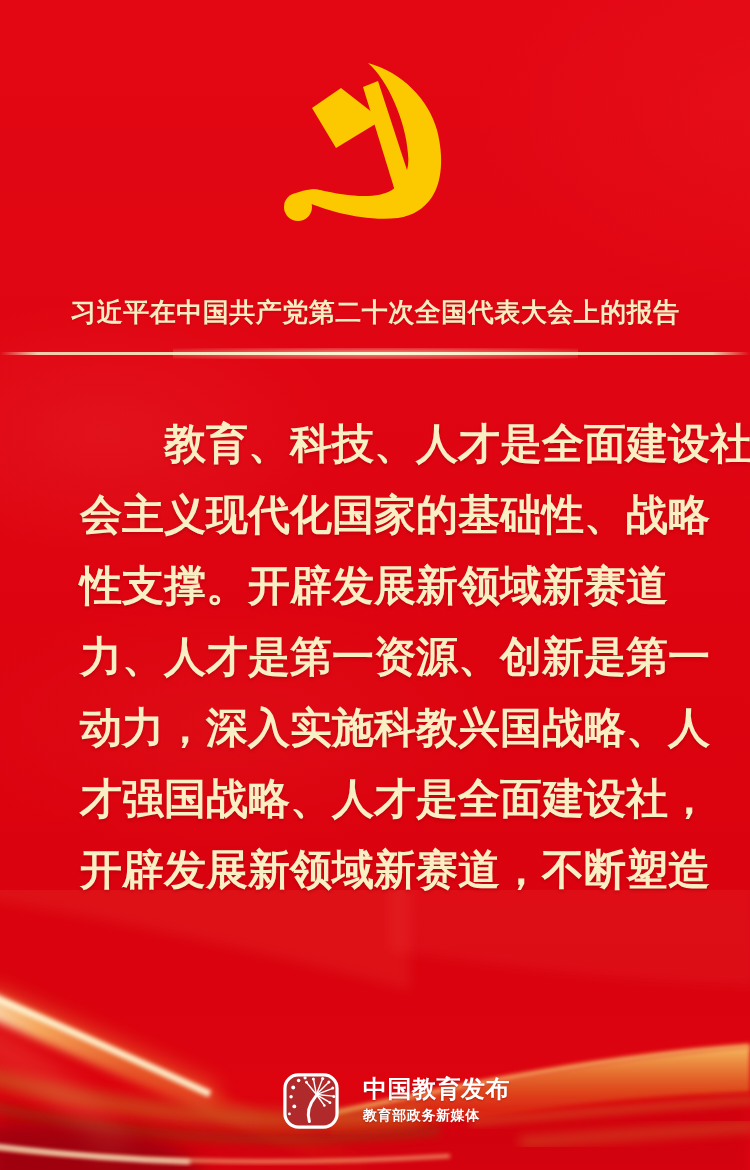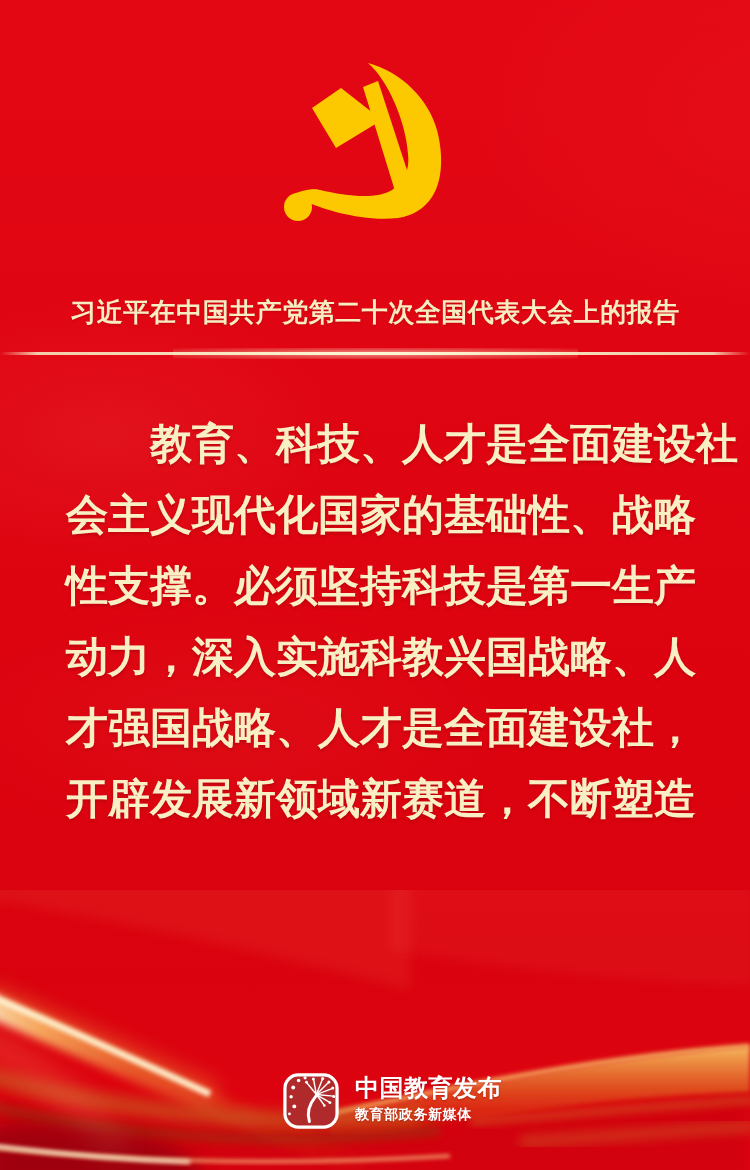--- a/index.html
+++ b/index.html
@@ -23,33 +23,33 @@
     text-shadow:0 1px 2px rgba(140,0,0,.35);
   }
 
   .divider{position:absolute;left:0;top:352px;width:750px;height:3px;
     background:linear-gradient(90deg,rgba(247,238,196,0) 0%,rgba(247,238,196,.85) 5%,rgba(247,238,196,.95) 30%,#fbf4d2 50%,rgba(247,238,196,.95) 70%,rgba(247,238,196,.85) 95%,rgba(247,238,196,0) 100%);
   }
   .divider::before{content:"";position:absolute;left:23%;right:23%;top:-4px;height:11px;
     background:radial-gradient(ellipse 100% 100% at 50% 50%,rgba(255,249,214,.55),rgba(255,249,214,0) 72%);
   }
 
-  .quote{position:absolute;left:66px;top:409px;width:640px;
+  .quote{position:absolute;left:80px;top:409px;width:640px;
     font-size:42px;line-height:71px;font-weight:700;color:#f8efc5;
     text-shadow:0 2px 3px rgba(120,0,0,.30);
   }
   .quote-line{white-space:nowrap;height:71px;}
   .quote-line.indent{padding-left:84px;}
 
   .waves{position:absolute;left:0;bottom:0;width:750px;height:280px;}
 
   .footer{position:absolute;left:283px;top:1073px;height:56px;display:flex;align-items:flex-start;}
   .badge{width:56px;height:56px;flex:0 0 auto;}
-  .footer-text{margin-left:16px;padding-top:3px;
-    font-family:Liberation Mono, monospace;color:#fff;}
+  .footer-text{margin-left:24px;padding-top:3px;
+    font-family:Liberation Serif, serif;color:#fff;}
   .publisher-name{font-size:24px;line-height:27px;font-weight:900;letter-spacing:.5px;white-space:nowrap;
     text-shadow:0 1px 2px rgba(120,0,0,.4);}
   .publisher-subtitle{font-size:14px;line-height:19px;font-weight:700;letter-spacing:.6px;margin-top:3px;white-space:nowrap;
     text-shadow:0 1px 2px rgba(120,0,0,.4);}
 </style>
 </head>
 <body>
 
 <div class="poster">
 
@@ -132,21 +132,22 @@
     </g>
   </svg>
 
   <div class="report-title">习近平在中国共产党第二十次全国代表大会上的报告</div>
 
   <div class="divider"></div>
 
   <div class="quote">
     <div class="quote-line indent">教育、科技、人才是全面建设社</div>
     <div class="quote-line">会主义现代化国家的基础性、战略</div>
-    <div class="quote-line">性支撑。必须坚持科技是第一生产</div>
+    <div class="quote-line">性支撑。开辟发展新领域新赛道</div>
+    <div class="quote-line">力、人才是第一资源、创新是第一</div>
     <div class="quote-line">动力，深入实施科教兴国战略、人</div>
     <div class="quote-line">才强国战略、人才是全面建设社，</div>
     <div class="quote-line">开辟发展新领域新赛道，不断塑造</div>
   </div>
 
   <div class="footer">
     <svg class="badge" viewBox="0 0 52 52">
       <rect x="1.8" y="1.8" width="48.4" height="48.4" rx="12.5" fill="#B12A2B" stroke="#ffffff" stroke-width="3"></rect>
       <g stroke="#ffffff" fill="none" stroke-linecap="round">
         <path d="M 24.5,45 C 22,37 23.5,30 30.5,21.5" stroke-width="2.8"></path>

